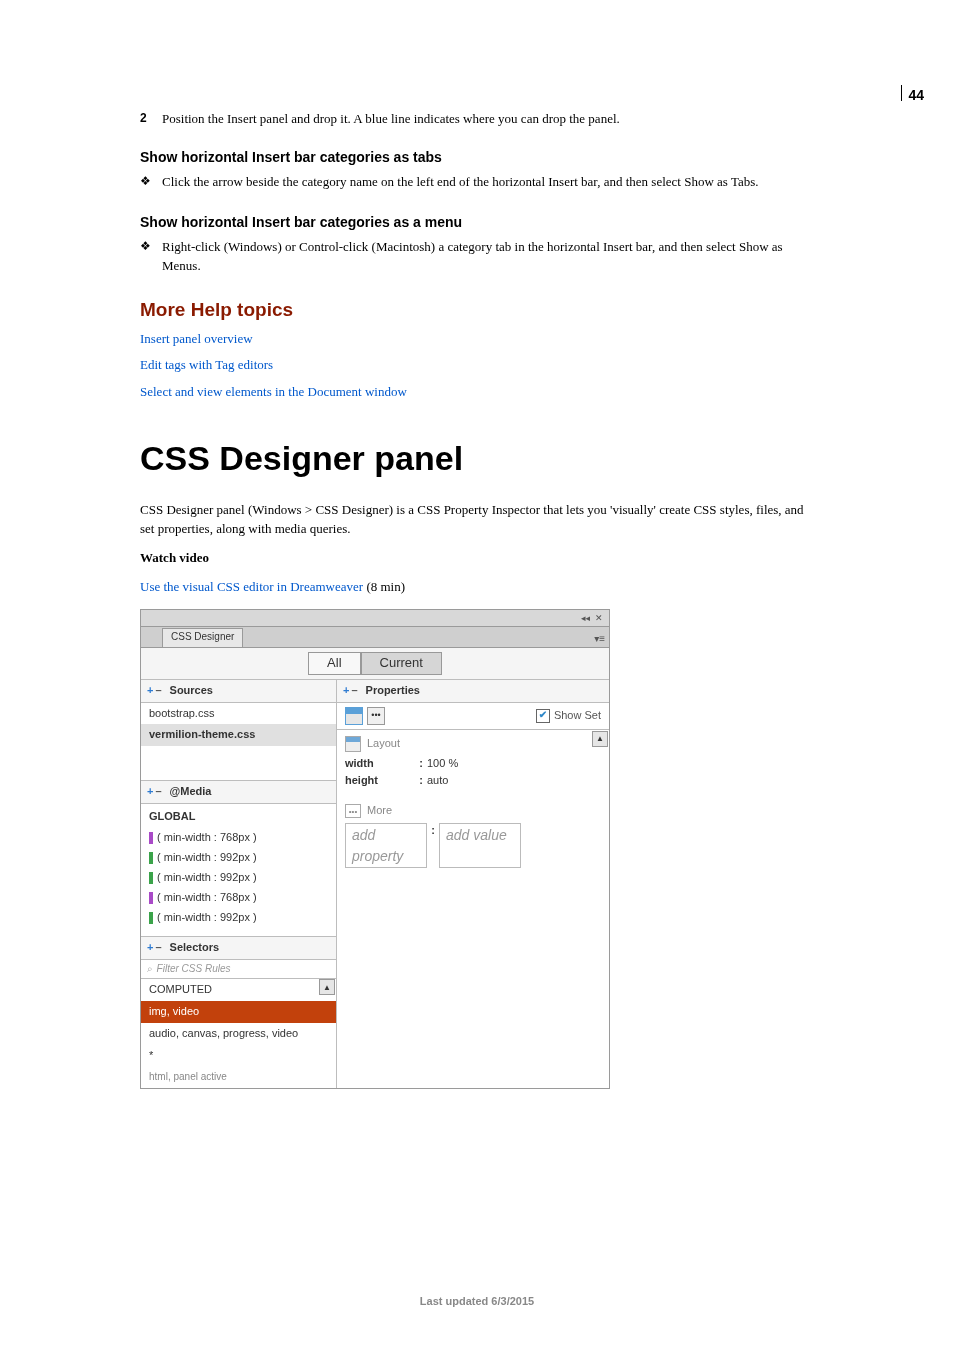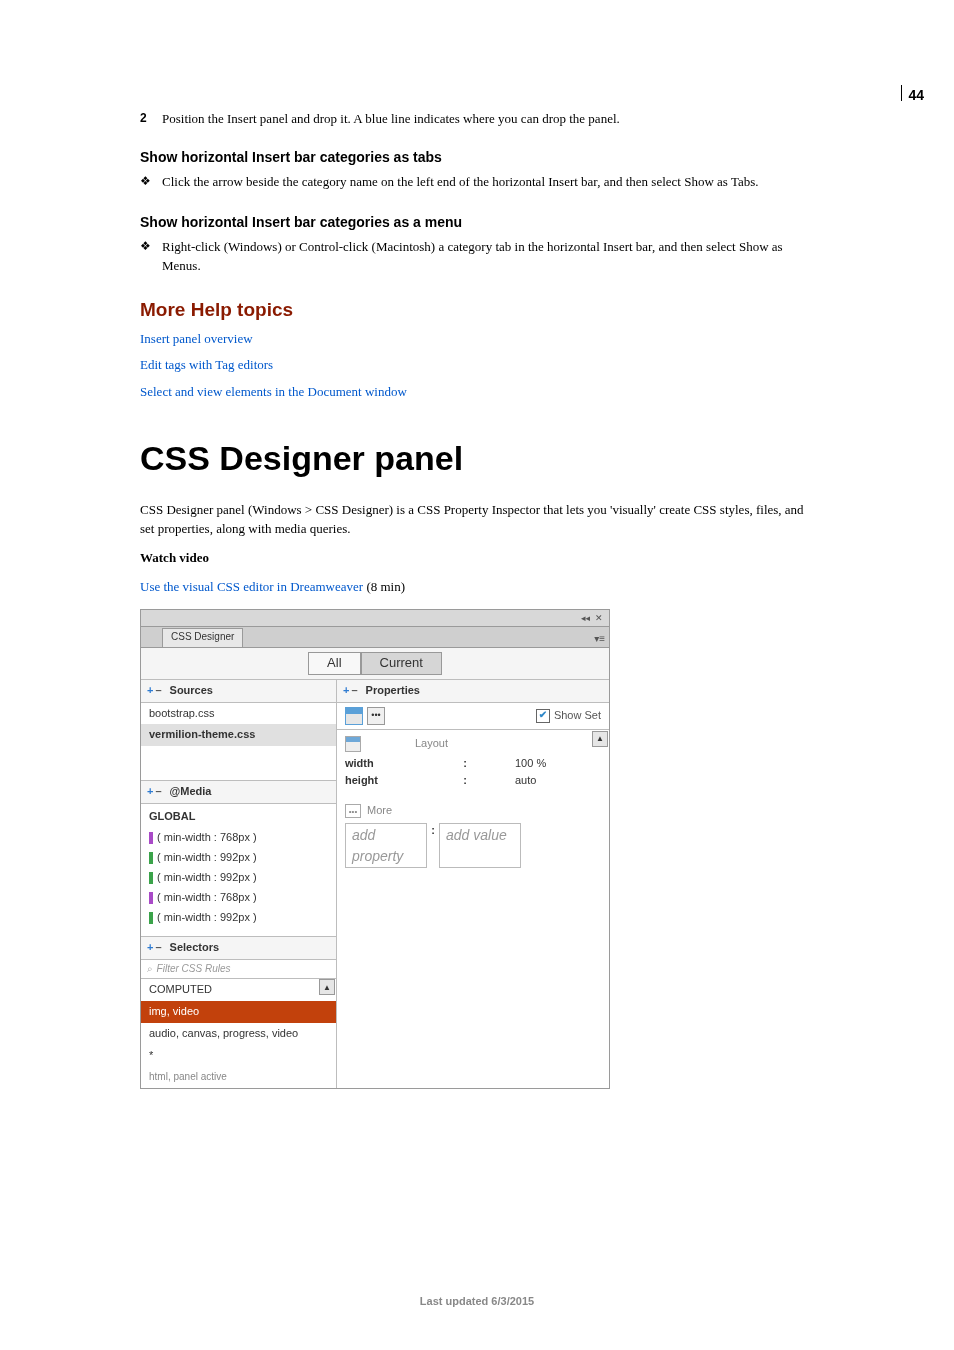--- a/index.html
+++ b/index.html
@@ -330,33 +330,31 @@
 }
 .props-body {
   padding: 6px 8px;
   position: relative;
 }
 .props-group-head {
   display: flex;
   align-items: center;
   color: #888;
   margin-bottom: 4px;
-  gap: 48px;
 }
 .props-group-head .gicon {
   width: 14px;
   height: 14px;
   border: 1px solid #aaa;
   margin-right: 6px;
   background: linear-gradient(to bottom, #6ea8d8 0%, #6ea8d8 35%, #eee 35%, #eee 100%);
 }
 .prop-row {
   display: flex;
   margin-bottom: 2px;
-  gap: 44px;
 }
 .prop-name {
   width: 70px;
   font-weight: 700;
   color: #333;
 }
 .prop-colon {
   width: 12px;
   font-weight: 700;
   text-align: center;

